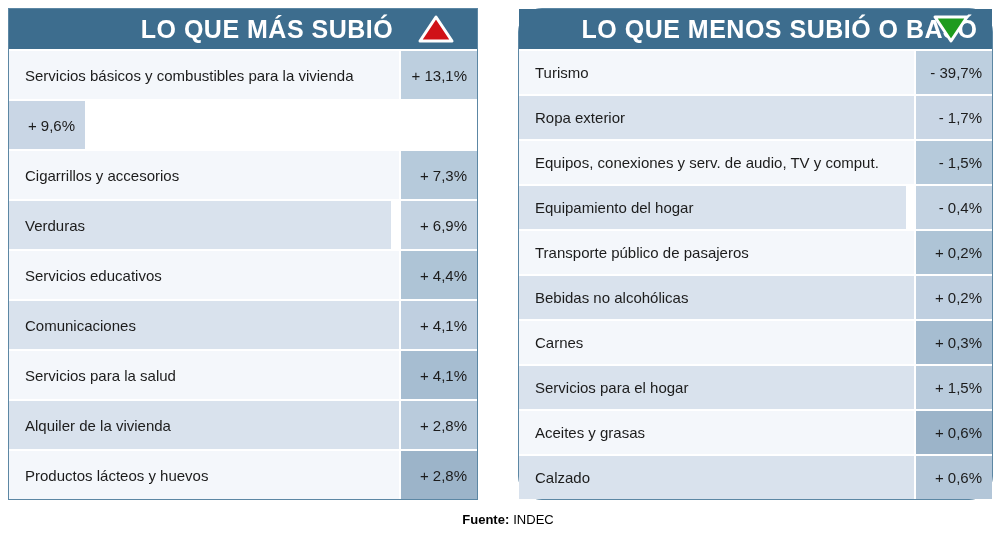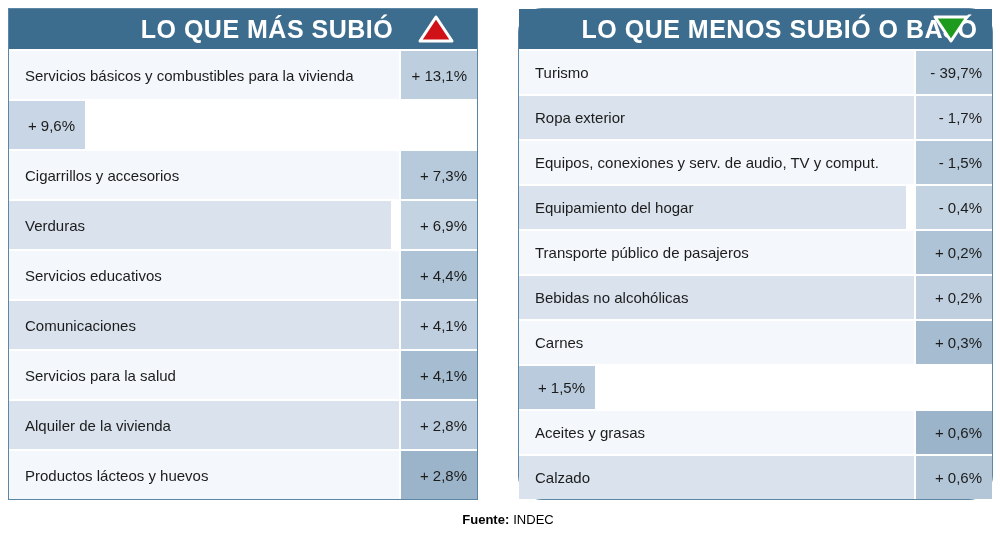--- a/index.html
+++ b/index.html
@@ -201,20 +201,21 @@
       </div>
       <div class="row">
         <div class="cell label">Bebidas no alcohólicas</div>
         <div class="cell value">+ 0,2%</div>
       </div>
       <div class="row">
         <div class="cell label">Carnes</div>
         <div class="cell value">+ 0,3%</div>
       </div>
       <div class="row">
+        <div class="cell label">Servicios para el hogar</div>
         <div class="cell value">+ 1,5%</div>
       </div>
       <div class="row">
         <div class="cell label">Aceites y grasas</div>
         <div class="cell value">+ 0,6%</div>
       </div>
       <div class="row">
         <div class="cell label">Calzado</div>
         <div class="cell value">+ 0,6%</div>
       </div>

